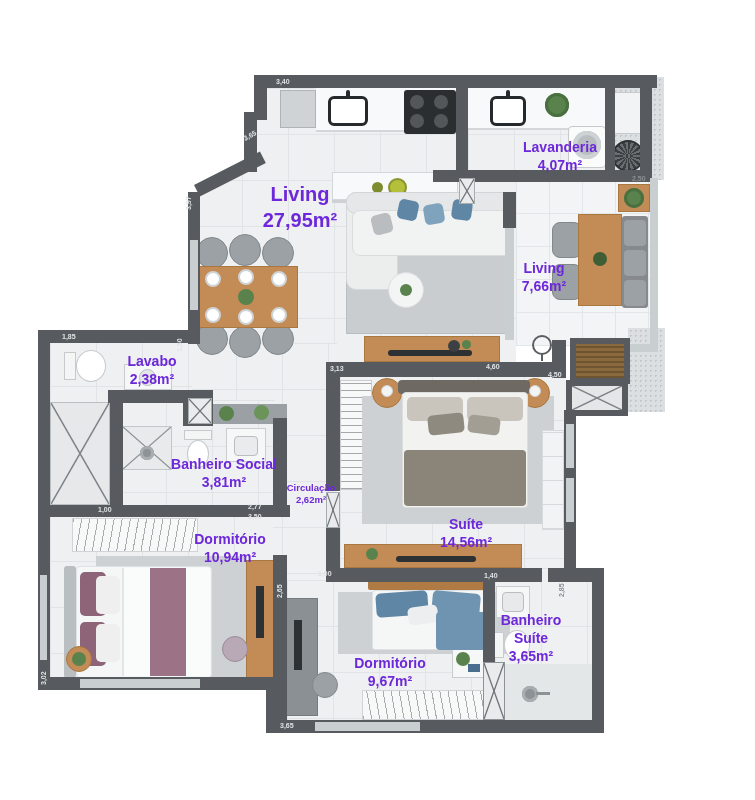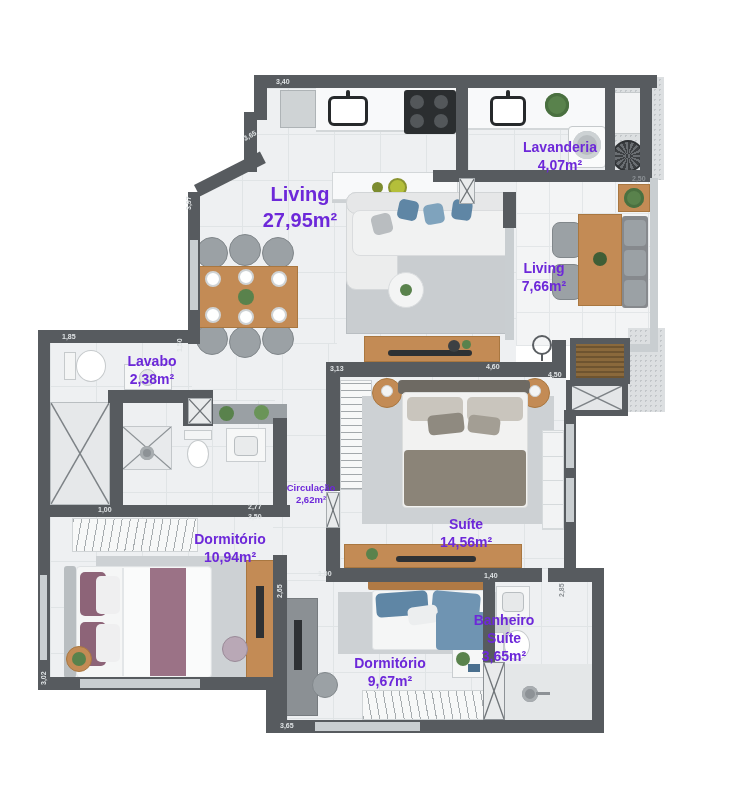--- a/index.html
+++ b/index.html
@@ -287,37 +287,41 @@
     <span>4,07m²</span>
   </div>
   <div class="room-label" style="left:544px;top:277px;">
     <span>Living</span>
     <span>7,66m²</span>
   </div>
   <div class="room-label" style="left:152px;top:370px;">
     <span>Lavabo</span>
     <span>2,38m²</span>
   </div>
+  <div class="room-label" style="left:224px;top:473px;">
+    <span>Banheiro Social</span>
+    <span>3,81m²</span>
+  </div>
   <div class="room-label sm" style="left:311px;top:494px;">
     <span>Circulação</span>
     <span>2,62m²</span>
   </div>
   <div class="room-label" style="left:466px;top:533px;">
     <span>Suíte</span>
     <span>14,56m²</span>
   </div>
   <div class="room-label" style="left:230px;top:548px;">
     <span>Dormitório</span>
     <span>10,94m²</span>
   </div>
   <div class="room-label" style="left:390px;top:672px;">
     <span>Dormitório</span>
     <span>9,67m²</span>
   </div>
-  <div class="room-label" style="left:504px;top:638px;">
+  <div class="room-label" style="left:531px;top:638px;">
     <span>Banheiro</span>
     <span>Suíte</span>
     <span>3,65m²</span>
   </div>
 
   <div class="dim" style="left:276px;top:78px;">3,40</div>
   <div class="dim" style="left:243px;top:132px;transform:rotate(-28deg);">3,65</div>
   <div class="dim" style="left:185px;top:210px;transform:rotate(-90deg);transform-origin:left top;">3,97</div>
   <div class="dim" style="left:62px;top:333px;">1,85</div>
   <div class="dim" style="left:176px;top:352px;transform:rotate(-90deg);transform-origin:left top;">1,50</div>

